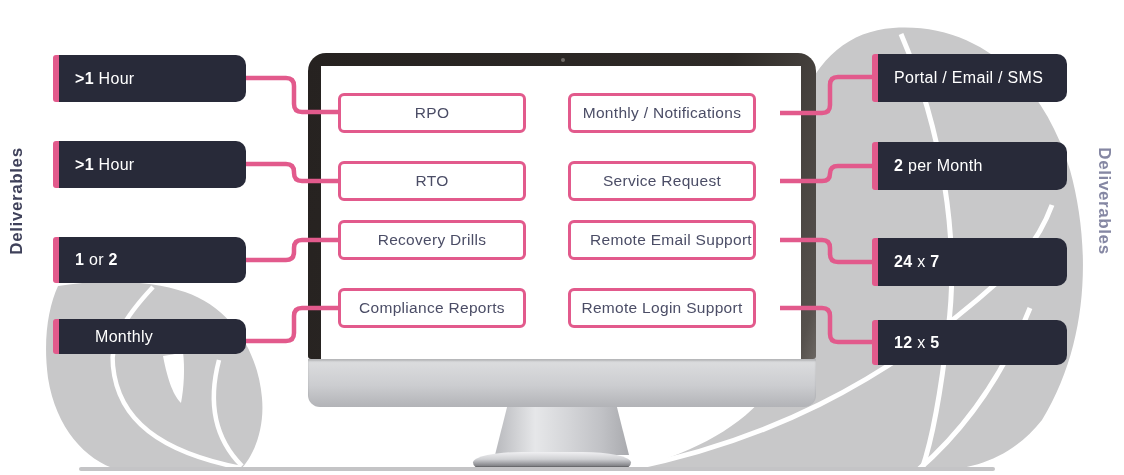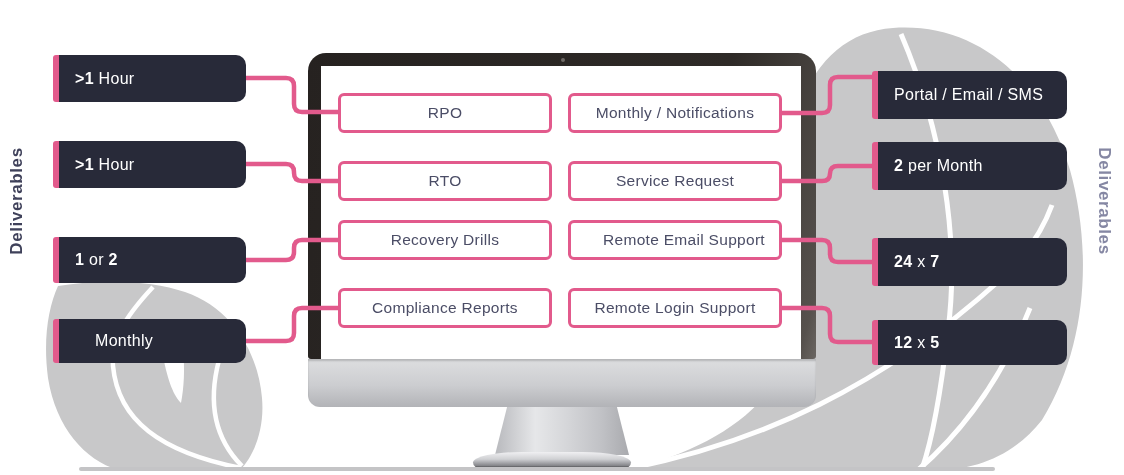--- a/index.html
+++ b/index.html
@@ -58,21 +58,21 @@
   .deskline{
     position:absolute;left:79px;top:467px;width:916px;height:4px;border-radius:2px;
     background:#c4c4c6;z-index:2;
   }
 
   svg.leaves{z-index:1;}
   svg.connectors{z-index:3;}
 
   
   .sbox{
-    position:absolute;width:214px;height:40px;box-sizing:border-box;
+    position:absolute;width:188px;height:40px;box-sizing:border-box;
     border:3px solid var(--pink);border-radius:6px;background:#ffffff;
     display:flex;align-items:center;justify-content:center;
     font-size:15.5px;color:var(--text-navy);letter-spacing:.3px;z-index:4;
   }
   
   .dbox{
     position:absolute;box-sizing:border-box;background:var(--dark-box);
     border-left:6px solid var(--pink);border-radius:3px 10px 10px 3px;
     display:flex;align-items:center;padding-left:16px;
     font-size:16px;color:#ffffff;letter-spacing:.3px;z-index:4;
@@ -137,24 +137,24 @@
       </div>
       <div class="dbox" style="left: 53px; top: 141px; width: 193px; height: 47px;">
         <span class="seg seg-b">&gt;1</span>
         <span class="seg"> Hour</span>
       </div>
       <div class="dbox" style="left: 53px; top: 237px; width: 193px; height: 46px;">
         <span class="seg seg-b">1</span>
         <span class="seg"> or </span>
         <span class="seg seg-b">2</span>
       </div>
-      <div class="dbox" style="left: 53px; top: 319px; width: 193px; height: 44px; padding-left: 36px;">
+      <div class="dbox" style="left: 53px; top: 319px; width: 193px; height: 35px; padding-left: 36px;">
         <span class="seg">Monthly</span>
       </div>
-      <div class="dbox" style="left: 872px; top: 71px; width: 195px; height: 48px;">
+      <div class="dbox" style="left: 872px; top: 54px; width: 195px; height: 48px;">
         <span class="seg">Portal / Email / SMS</span>
       </div>
       <div class="dbox" style="left: 872px; top: 142px; width: 195px; height: 48px;">
         <span class="seg seg-b">2</span>
         <span class="seg"> per Month</span>
       </div>
       <div class="dbox" style="left: 872px; top: 238px; width: 195px; height: 48px;">
         <span class="seg seg-b">24</span>
         <span class="seg"> x </span>
         <span class="seg seg-b">7</span>

